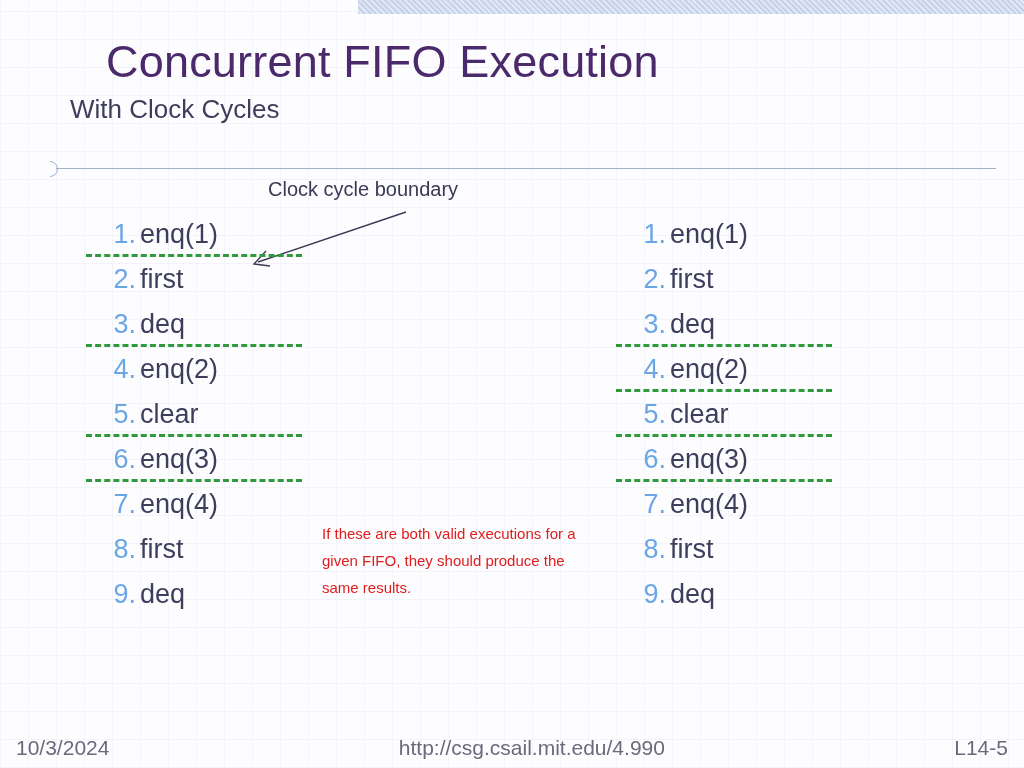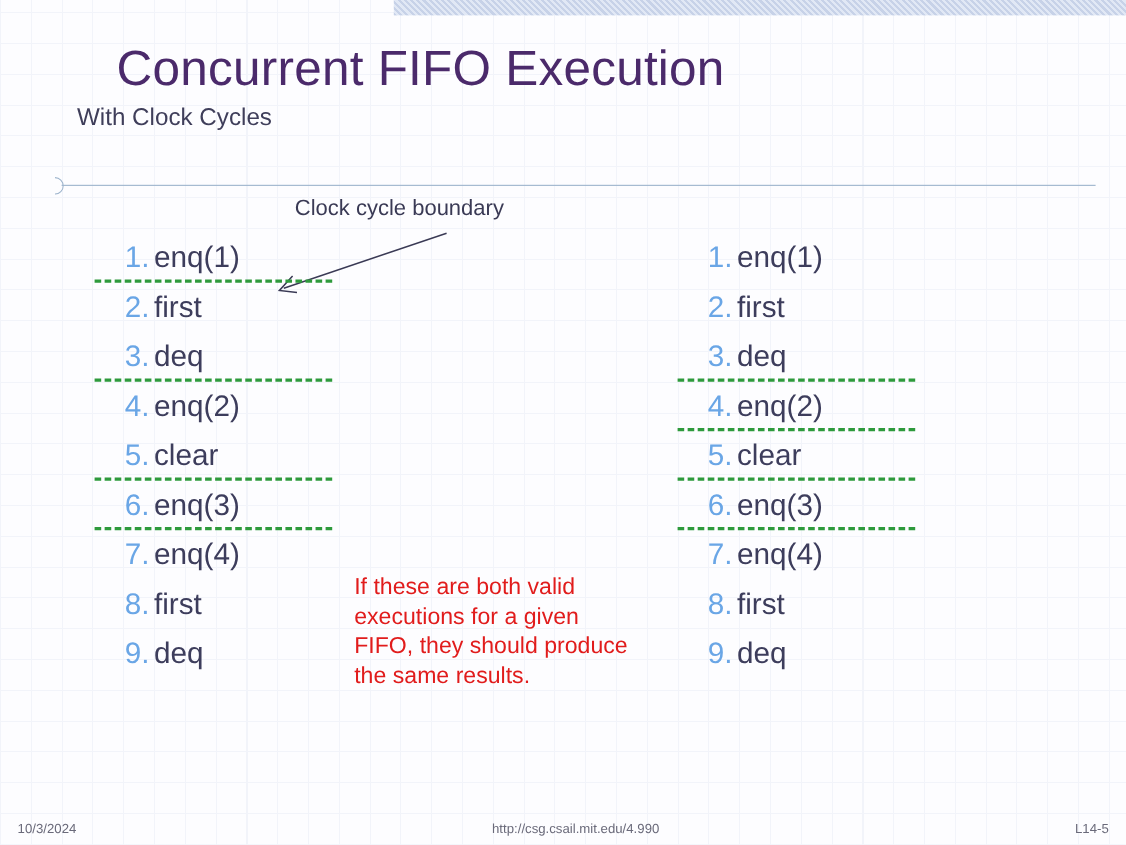--- a/index.html
+++ b/index.html
@@ -25,21 +25,21 @@
   .title {
     font-family: Verdana, Geneva, sans-serif;
     font-size: 45px;
     color: #4b2a6b;
     font-weight: 400;
     letter-spacing: 0.2px;
     margin-left: 36px;
   }
   .subtitle {
     font-family: Verdana, Geneva, sans-serif;
-    font-size: 22px;
+    font-size: 26px;
     color: #3f3e5a;
     margin-top: 6px;
   }
   .hr-wrap {
     position: absolute;
     left: 18px; top: 160px; right: 28px;
     height: 18px;
   }
   .hr-line {
     position: absolute;
@@ -96,29 +96,29 @@
     left: -12px;
     width: 216px;
     height: 0;
     border-top: 3px dashed #2e9a3c;
   }
   .note {
     position: absolute;
     left: 322px; top: 520px;
     width: 256px;
     color: #e11c1c;
-    font-size: 21px;
+    font-size: 15px;
     line-height: 27px;
   }
   .footer {
     position: absolute;
     left: 0; right: 0; bottom: 8px;
     display: flex;
     justify-content: space-between;
-    font-size: 12px;
+    font-size: 21px;
     color: #6a6a7a;
     padding: 0 16px;
   }
 </style>
 </head>
 <body>
 
 <div class="top-band"></div>
 
 <div class="slide">

